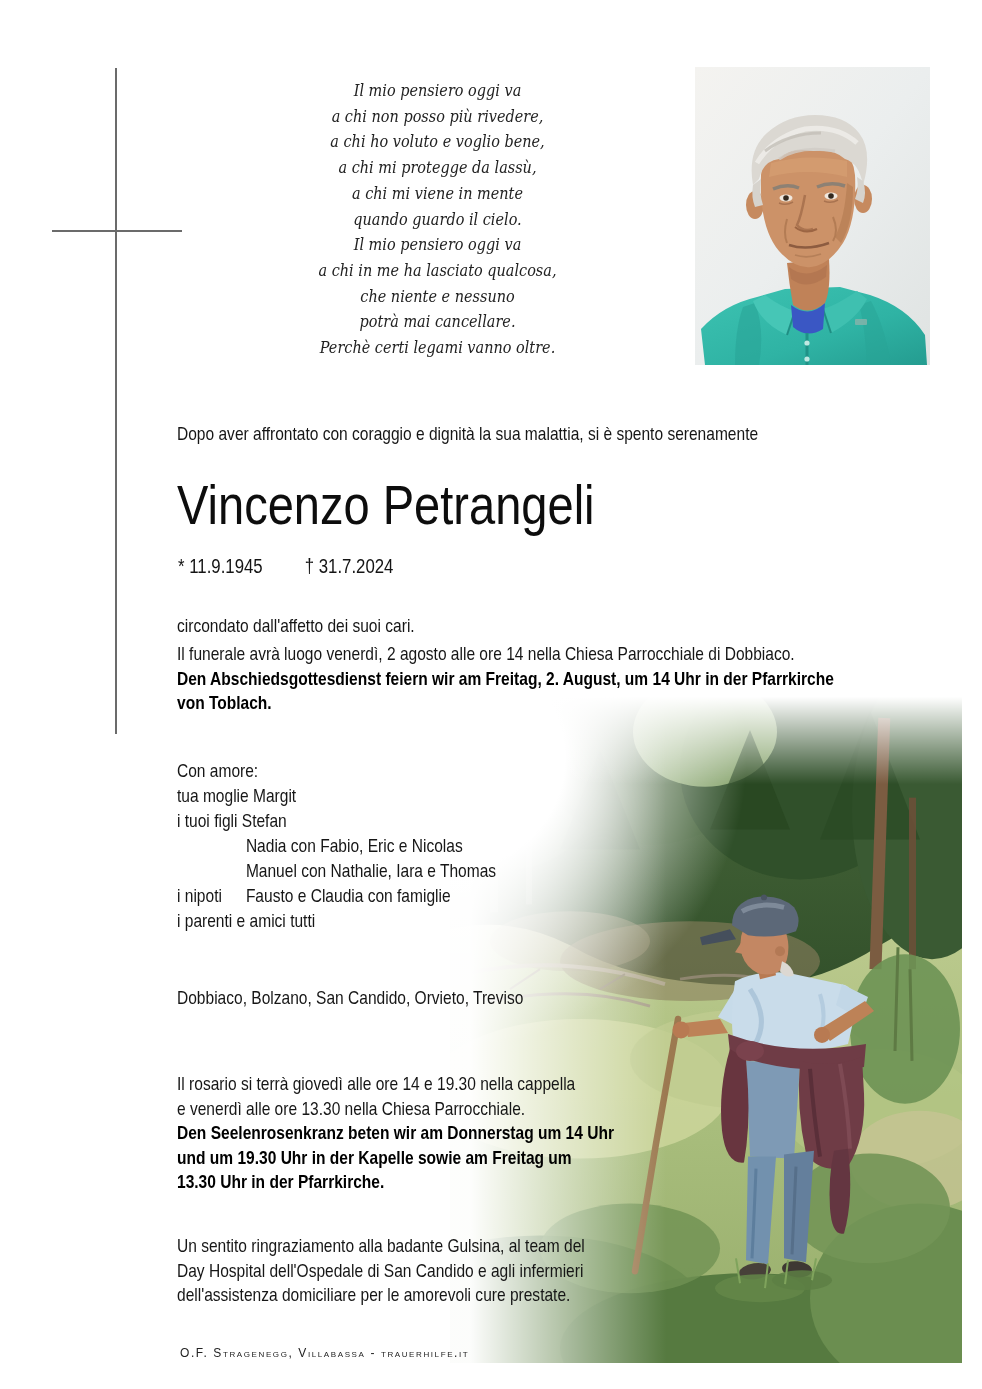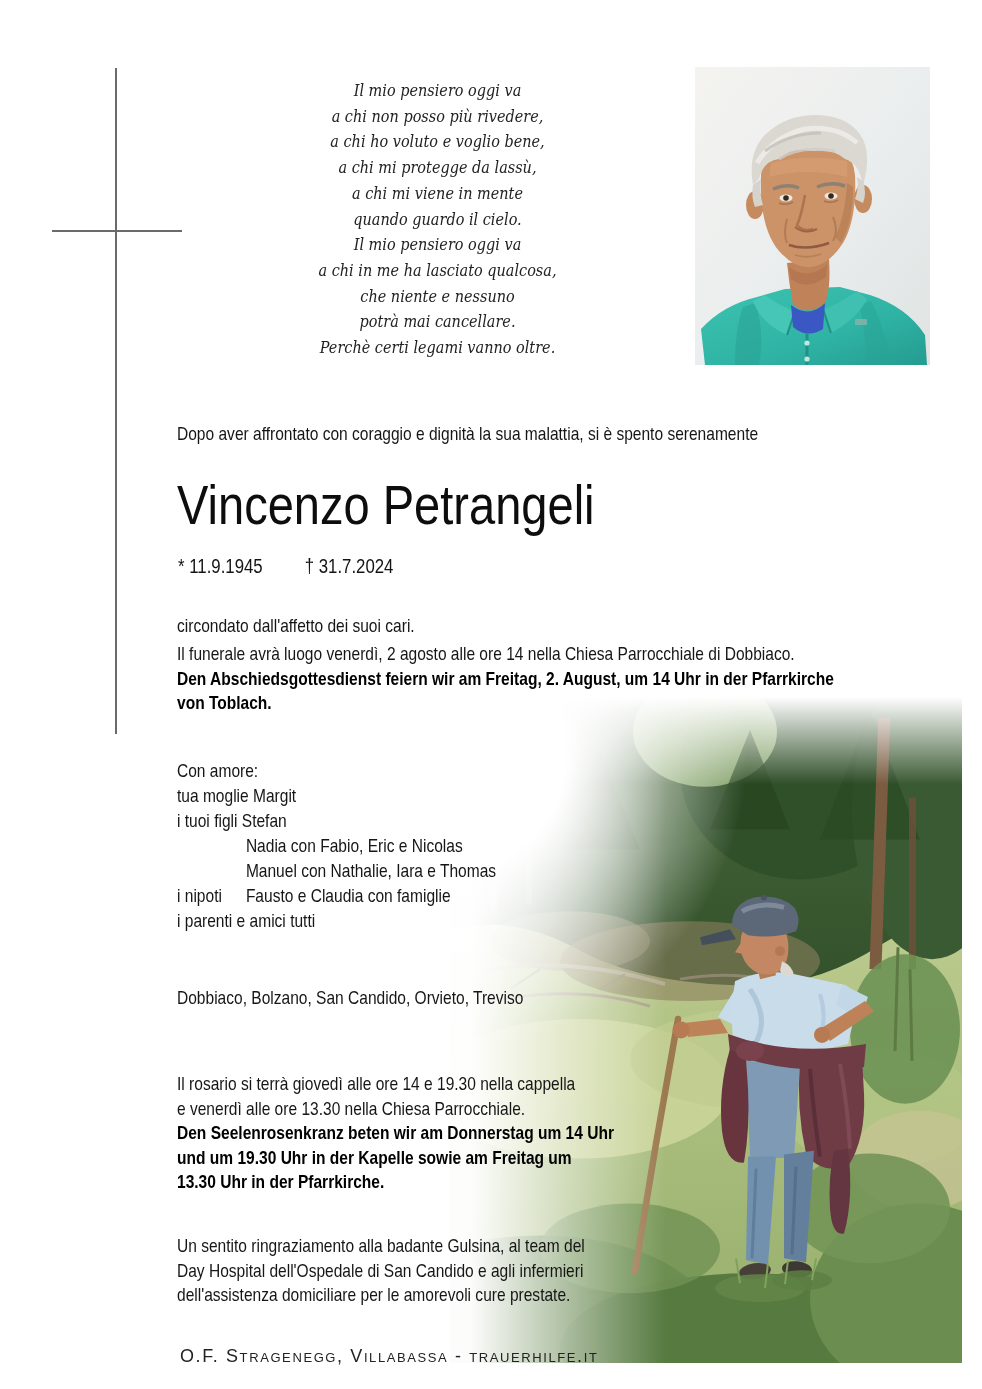--- a/index.html
+++ b/index.html
@@ -22,21 +22,21 @@
   
   .name{left:177px;top:477px;font-size:56px;line-height:56px;color:#0d0d0d;white-space:nowrap;
         transform:scaleX(0.84);transform-origin:0 0;z-index:5;}
   .dates{left:178px;top:554px;font-size:20px;line-height:24px;color:#141414;white-space:nowrap;
          transform:scaleX(0.84);transform-origin:0 0;z-index:5;}
   .dates .death{margin-left:50px;}
   .family .line{line-height:25px;}
   .ind{padding-left:82px;}
   .rel{position:relative;}
   .gc-names{position:absolute;left:82px;top:0;}
-  .footer{left:180px;top:1346px;font-size:18px;letter-spacing:1.6px;color:#222;
+  .footer{left:180px;top:1346px;font-size:12px;letter-spacing:1.6px;color:#222;
           font-variant:small-caps;z-index:5;white-space:nowrap;}
   
   .portrait{left:695px;top:67px;width:235px;height:298px;z-index:1;}
   .portrait svg{display:block;width:100%;height:100%;}
   .hiking{left:450px;top:690px;width:515px;height:673px;z-index:1;}
   .hiking svg{display:block;width:100%;height:100%;}
   .fade{position:absolute;left:0;top:0;right:0;bottom:0;
     background:
       linear-gradient(to bottom, rgba(255,255,255,1) 1%, rgba(255,255,255,0) 14%),
       linear-gradient(to right, rgba(255,255,255,0.98) 4%, rgba(255,255,255,0) 42%),

